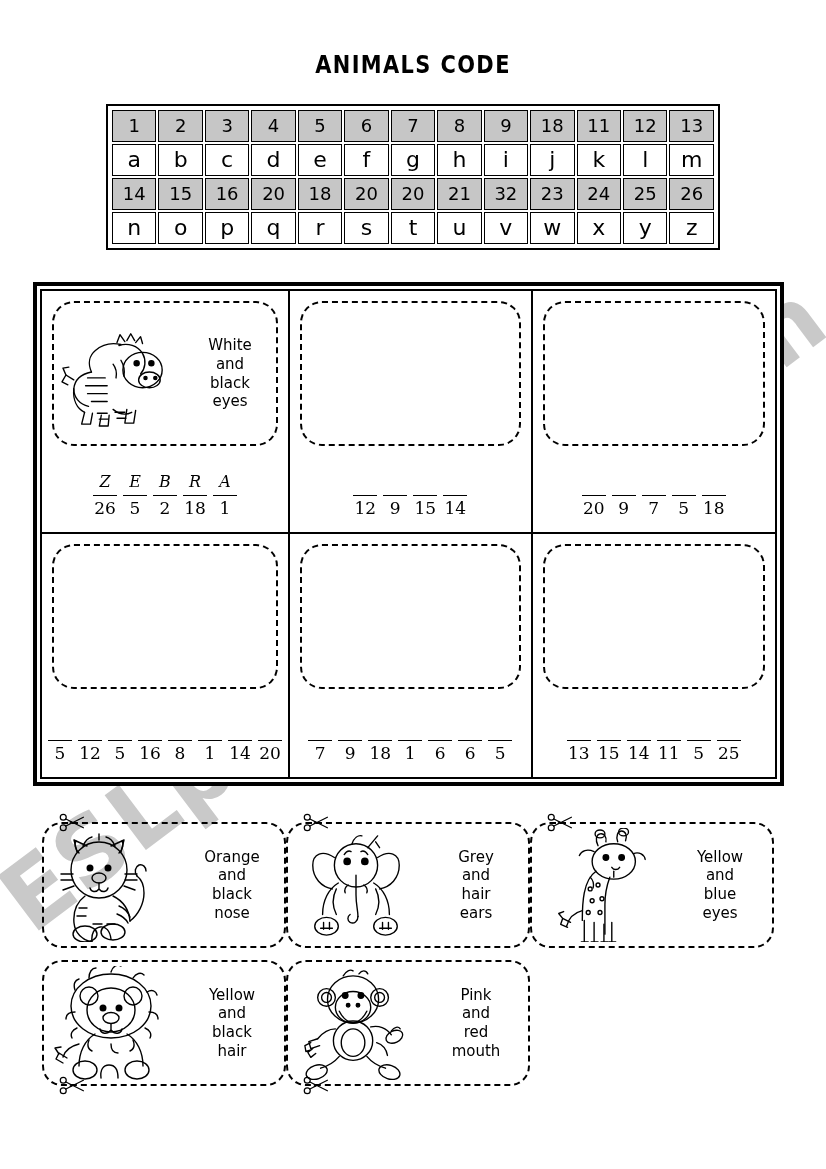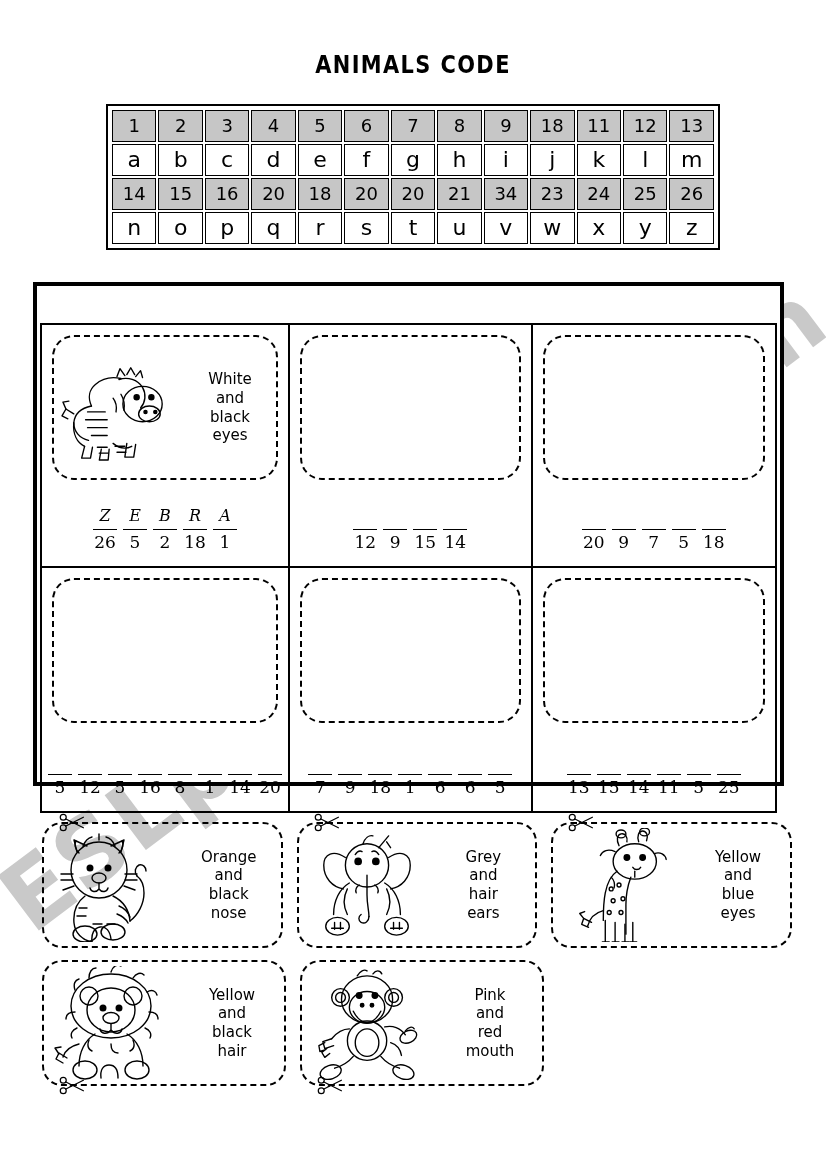--- a/index.html
+++ b/index.html
@@ -108,21 +108,20 @@
     padding: 3px;
   }
   #puzzle-inner {
     width: 100%;
     height: 100%;
     border: 2px solid #000;
     box-sizing: border-box;
     display: grid;
     grid-template-columns: 1fr 1fr 1fr;
     grid-template-rows: 1fr 1fr;
-    margin-top: 34px;
   }
   .pcell {
     box-sizing: border-box;
     position: relative;
     border-right: 2px solid #000;
     border-bottom: 2px solid #000;
     padding: 7px 6px 6px 6px;
     display: flex;
     flex-direction: column;
   }
@@ -200,21 +199,21 @@
   
   #cards {
     position: absolute;
     left: 42px;
     top: 822px;
     width: 750px;
     z-index: 10;
   }
   .card-row {
     display: flex;
-    gap: 14px;
+    gap: 0;
     margin-bottom: 12px;
   }
   .card {
     width: 244px;
     height: 126px;
     border: 2px dashed #000;
     border-radius: 20px;
     box-sizing: border-box;
     display: flex;
     align-items: center;
@@ -282,21 +281,21 @@
           </tr>
           <tr>
             <td class="num">14</td>
             <td class="num">15</td>
             <td class="num">16</td>
             <td class="num">20</td>
             <td class="num">18</td>
             <td class="num">20</td>
             <td class="num">20</td>
             <td class="num">21</td>
-            <td class="num">34</td>
+            <td class="num">32</td>
             <td class="num">23</td>
             <td class="num">24</td>
             <td class="num">25</td>
             <td class="num">26</td>
           </tr>
           <tr>
             <td class="let">n</td>
             <td class="let">o</td>
             <td class="let">p</td>
             <td class="let">q</td>

